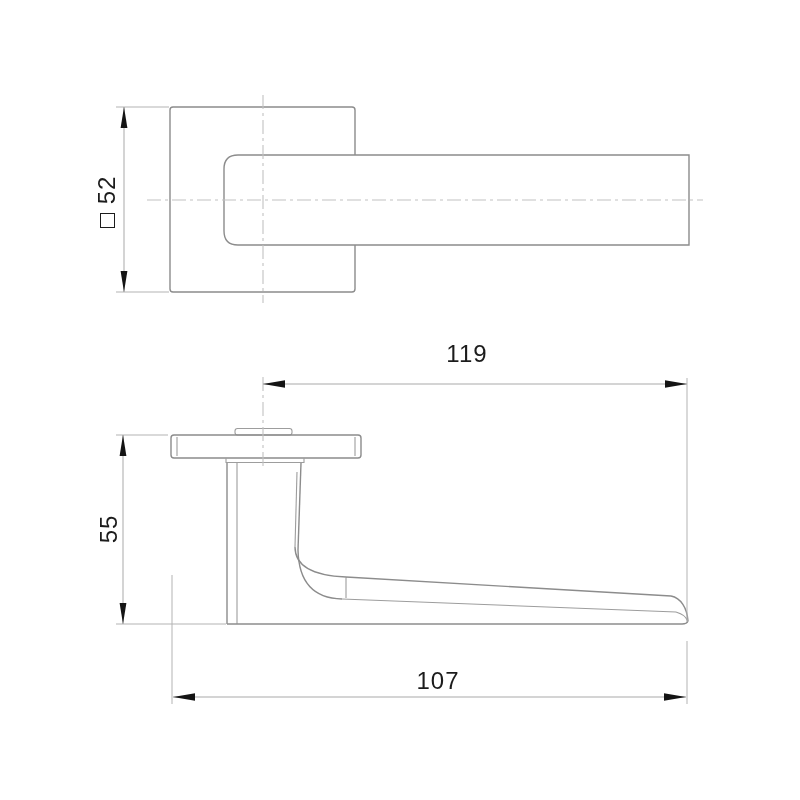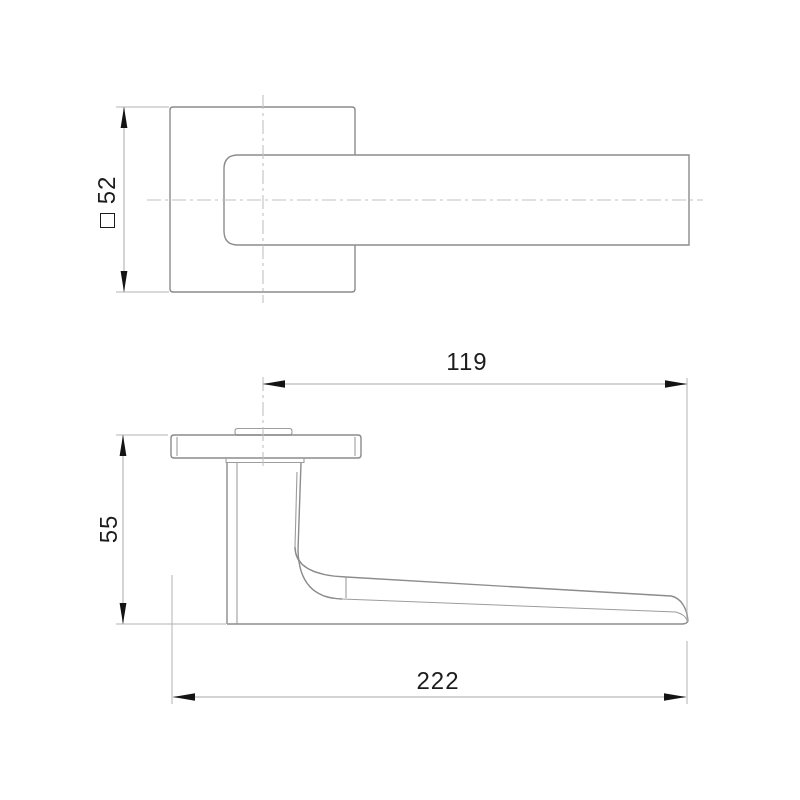--- a/index.html
+++ b/index.html
@@ -105,21 +105,21 @@
 
   <div class="dim-label vertical" style="left:37px;top:188px;">
     <span class="sq-symbol"></span>
     <span>52</span>
   </div>
 
   <div class="dim-label vertical" style="left:39px;top:515px;">
     <span>55</span>
   </div>
 
-  <div class="dim-label" style="left:397px;top:348px;">
+  <div class="dim-label" style="left:397px;top:340px;">
     <span>119</span>
   </div>
 
   <div class="dim-label" style="left:368px;top:667px;">
-    <span>222</span>
+    <span>107</span>
   </div>
 
 </div>
 
 </body></html>

